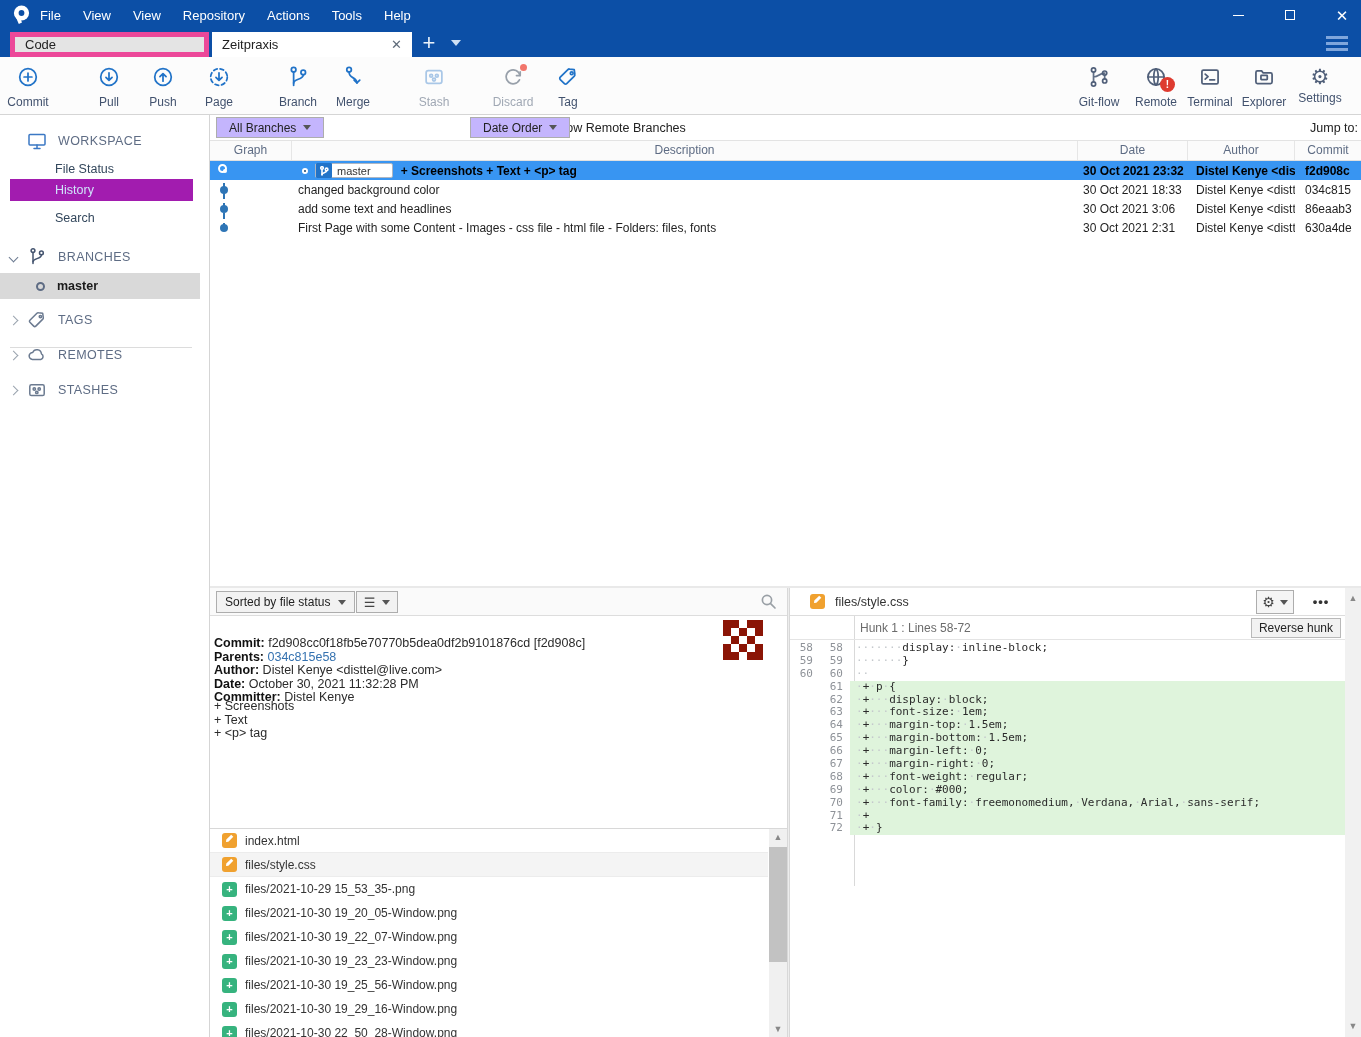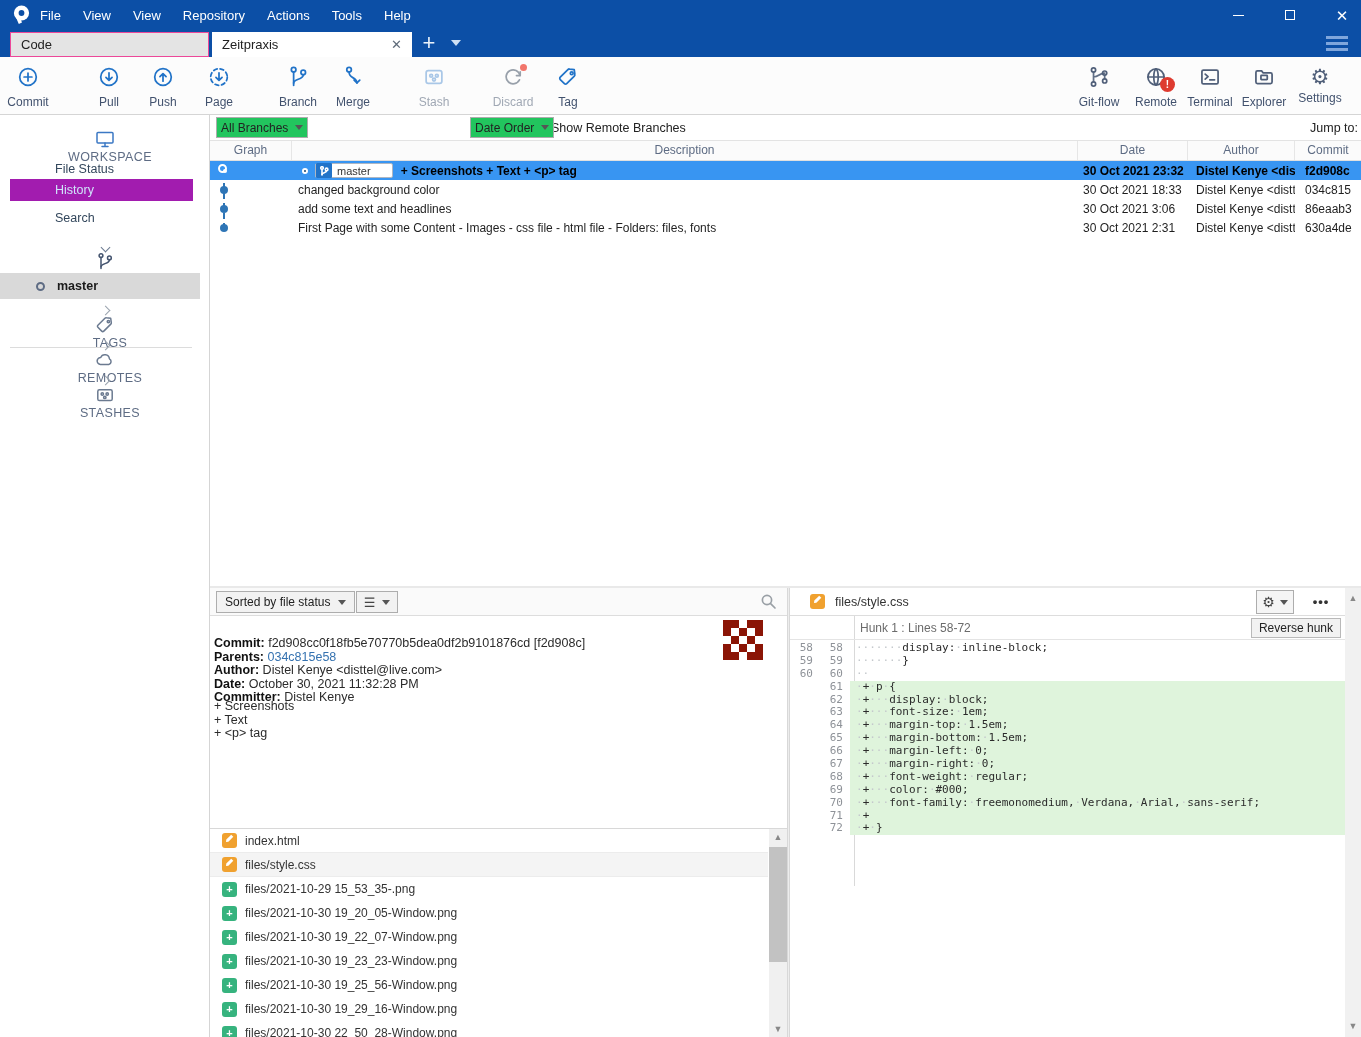--- a/index.html
+++ b/index.html
@@ -14,21 +14,21 @@
   .menu-item { color:#fff; font-size:13px; cursor:default; }
   .wincontrols { position:absolute; right:8px; top:0; height:30px; display:flex; align-items:center; gap:30px; }
   .winbtn { width:22px; height:22px; display:flex; align-items:center; justify-content:center; color:#fff; }
   .glyph-min { width:11px; height:0; border-top:1.6px solid #fff; }
   .glyph-max { width:10px; height:10px; border:1.5px solid #fff; }
   .glyph-close { font-size:15px; line-height:1; color:#fff; }
 
   
   .tabrow { position:absolute; left:0; top:30px; width:1361px; height:27px; background:#0C4FA6; }
   .tab { position:absolute; top:2px; height:25px; font-size:13px; display:flex; align-items:center; padding:0 10px; }
-  .tab-inactive { left:10px; width:199px; background:#E4E4E4; border:1px solid #ec4899; color:#222; }
+  .tab-inactive { left:10px; width:199px; background:#E4E4E4; border:5px solid #ec4899; color:#222; }
   .tab-active { left:212px; width:200px; background:#FFF; color:#222; }
   .tab-close { margin-left:auto; color:#5f6b7a; font-size:13px; }
   .tab-plus { position:absolute; left:417px; top:3px; width:24px; height:22px; color:#EAF2FB; font-size:22px; line-height:20px; text-align:center; font-weight:300; }
   .tab-caret { position:absolute; left:451px; top:10px; width:0; height:0; border-left:5px solid transparent; border-right:5px solid transparent; border-top:6px solid #CFE0F4; }
   .tab-hamburger { position:absolute; right:13px; top:6px; width:22px; display:flex; flex-direction:column; gap:3px; }
   .tab-hamburger i { height:3px; background:#7FA6DC; display:block; }
 
   
   .toolbar { position:absolute; left:0; top:57px; width:1361px; height:58px; background:#FCFCFC; border-bottom:1px solid #D5D5D5; }
   .tbtn { position:absolute; top:6px; height:46px; text-align:center; }
@@ -36,39 +36,39 @@
   .tbtn svg { width:24px; height:24px; fill:none; stroke:currentColor; stroke-width:1.6; stroke-linecap:round; stroke-linejoin:round; }
   .tbtn .tlabel { display:block; font-size:12px; color:#42526E; margin-top:2px; }
   .c-blue { color:#2173C8; } .c-slate { color:#505F79; } .c-lightblue { color:#A9C7E7; } .c-gray { color:#98A0AA; }
   .tbtn.disabled .tlabel { color:#A0A8B4; }
   .dot-badge { position:absolute; right:-2px; top:-1px; width:7px; height:7px; border-radius:50%; background:#F2766B; }
   .alert-badge { position:absolute; right:-7px; bottom:-3px; width:15px; height:15px; border-radius:50%; background:#DE3B30; color:#fff; font-size:10px; font-weight:bold; line-height:15px; text-align:center; }
   .gear-glyph { font-size:21px; line-height:24px; }
 
   
   .sidebar { position:absolute; left:0; top:115px; width:210px; height:922px; background:#fff; border-right:1px solid #D5D5D5; }
-  .sb-section-head { position:absolute; left:0; width:210px; height:26px; display:flex; align-items:center;flex-direction:column; }
+  .sb-section-head { position:absolute; left:0; width:210px; height:26px; display:flex; align-items:center; }
   .sb-label { font-size:12.5px; color:#5E6C84; letter-spacing:.4px; }
   .sb-item { position:absolute; left:0; width:210px; height:22px; display:flex; align-items:center; font-size:12.5px; color:#33475C; }
   .sb-item.sel-blue { left:10px; width:183px; background:#a21caf; color:#CFE4FA; }
   .sb-item-label { padding-left:55px; }
   .sb-item.sel-blue .sb-item-label { padding-left:45px; }
   .sb-master { position:absolute; left:0; top:270px; width:200px; height:26px; background:#D9D9D9; display:flex; align-items:center; }
   .sb-master .ring { width:9px; height:9px; border:2.2px solid #5E6C84; border-radius:50%; margin-left:36px; }
   .sb-master b { font-size:12.5px; color:#1b1b1b; margin-left:12px; }
   .chev { width:7px; height:7px; border-right:1.7px solid #9AA3AE; border-bottom:1.7px solid #9AA3AE; display:inline-block; }
   .chev.right { transform:rotate(-45deg); }
   .chev.down { transform:rotate(45deg); border-color:#6B7A90; }
   .sb-divider { position:absolute; left:10px; top:232px; width:182px; height:1px; background:#DCDCDC; }
   .sb-icon { width:22px; height:22px; flex:0 0 22px; }
   .sb-icon svg { width:22px; height:22px; fill:none; stroke:currentColor; stroke-width:1.5; stroke-linecap:round; stroke-linejoin:round; }
 
   
   .filterbar { position:absolute; left:210px; top:115px; width:1151px; height:26px; background:#FFF; border-bottom:1px solid #E3E3E3; }
-  .dd-btn { position:absolute; top:2px; height:21px; background:#22c55e; border:1px solid #ADADAD; font-size:12px; color:#222; display:flex; align-items:center; padding:0 4px; gap:7px; }
+  .dd-btn { position:absolute; top:2px; height:21px; background:#c4b5fd; border:1px solid #ADADAD; font-size:12px; color:#222; display:flex; align-items:center; padding:0 12px; gap:7px; }
   .dd-caret { width:0; height:0; border-left:4px solid transparent; border-right:4px solid transparent; border-top:5px solid #555; }
   .checkbox { position:absolute; left:320px; top:6px; width:14px; height:14px; background:#fff; border:1px solid #8A8A8A; }
   .checkbox::after { content:""; position:absolute; left:2.5px; top:0.5px; width:6px; height:9px; border:solid #2173C8; border-width:0 2px 2px 0; transform:rotate(40deg); }
   .cb-label { position:absolute; left:341px; top:6px; font-size:12.5px; color:#222; }
   .jump { position:absolute; right:3px; top:6px; font-size:12.5px; color:#222; }
 
   
   .thead { position:absolute; left:210px; top:141px; width:1151px; height:20px; background:#FBFBFB; border-bottom:1px solid #E0E0E0; display:flex; }
   .th { font-size:12px; color:#5E6C84; text-align:center; line-height:19px; border-right:1px solid #E6E6E6; overflow:hidden; }
   .th:last-child { border-right:none; }

